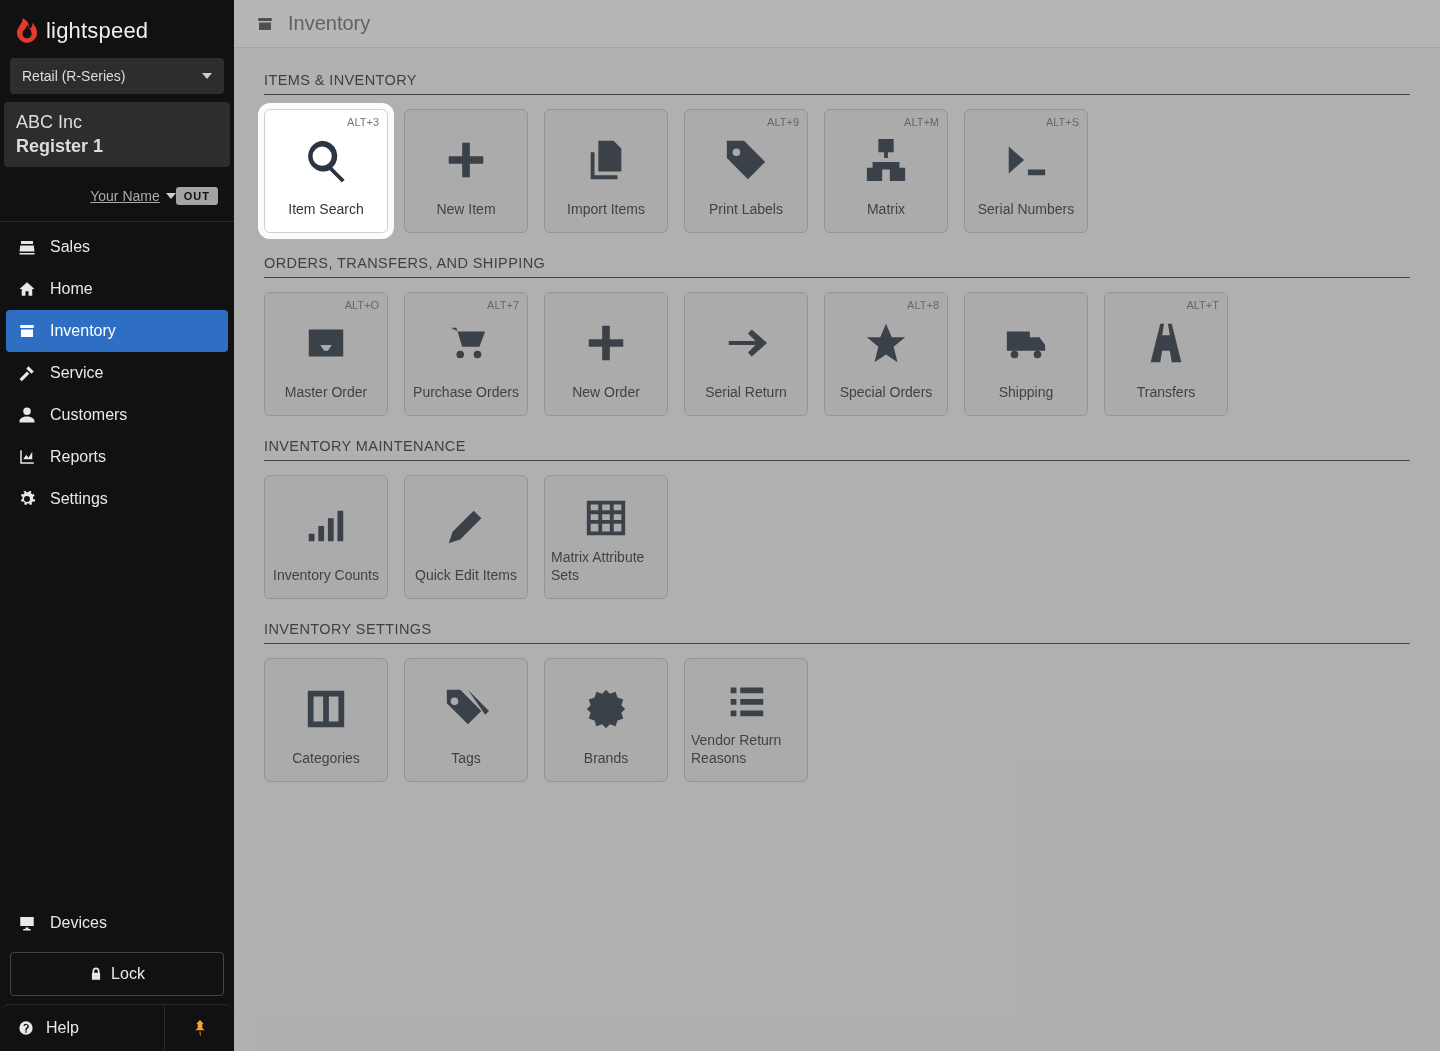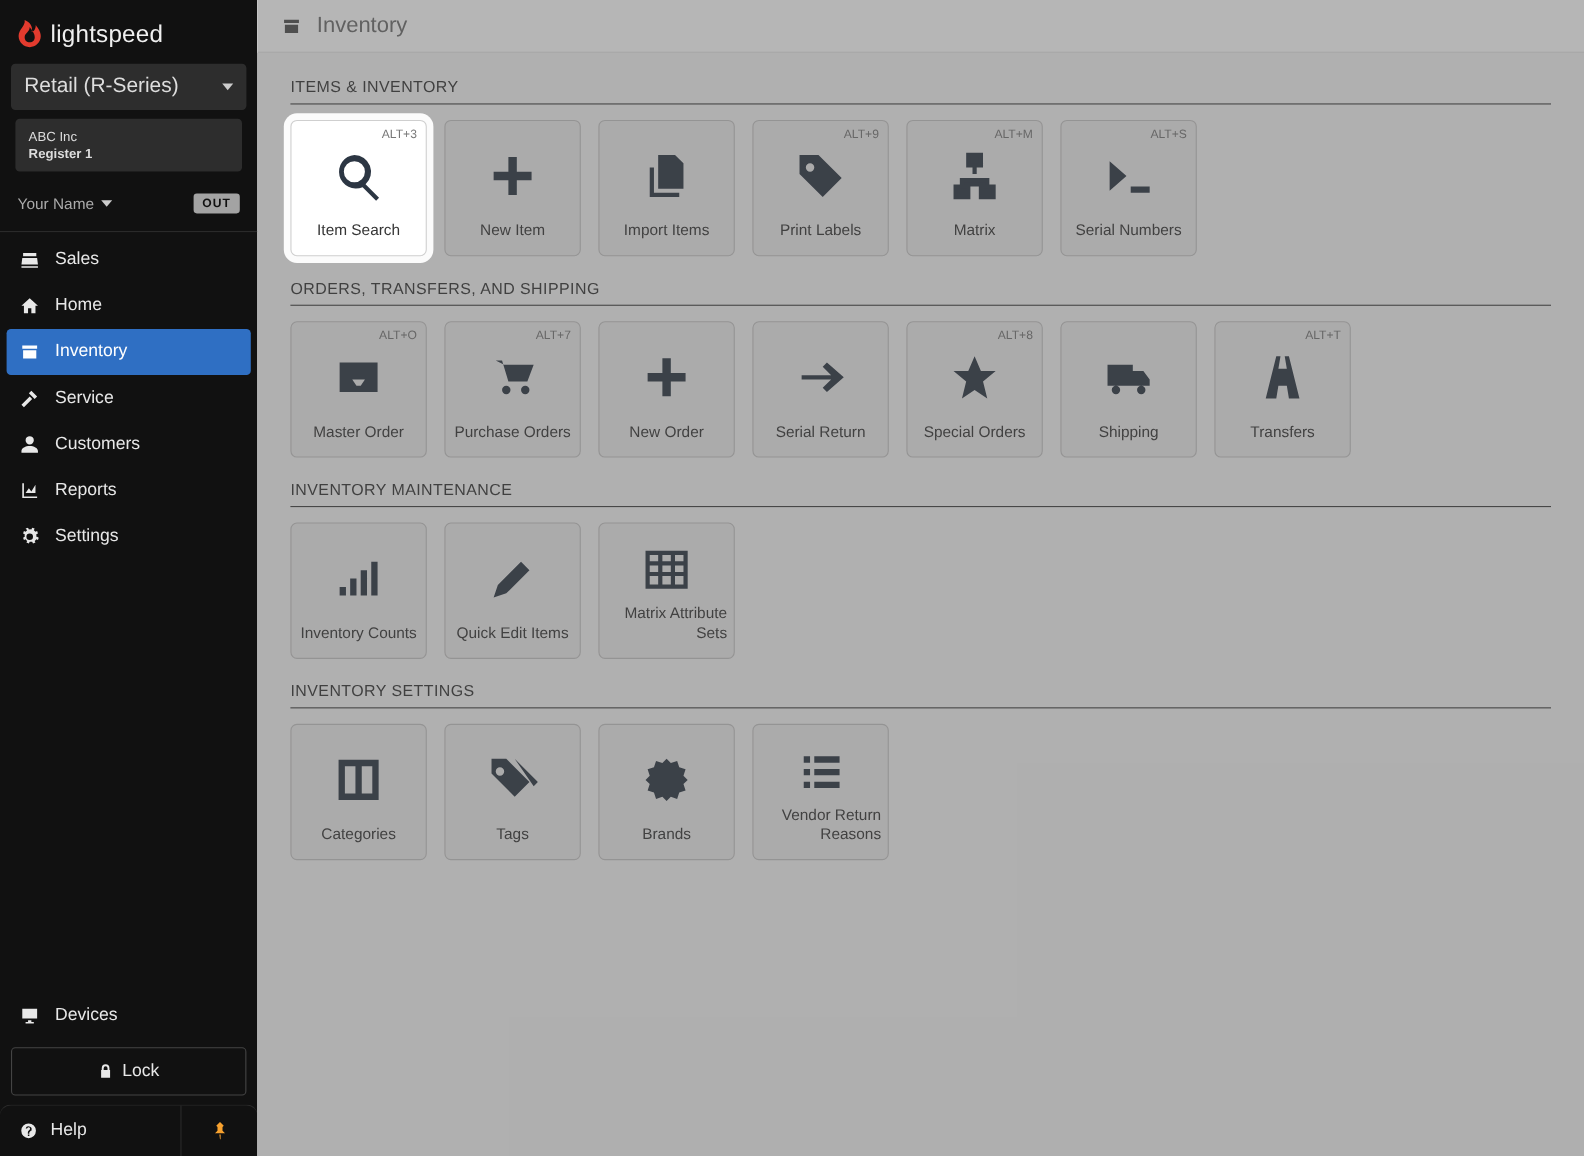--- a/index.html
+++ b/index.html
@@ -4,24 +4,24 @@
 <style>
   * { box-sizing: border-box; margin: 0; padding: 0; }
   html, body { height: 100%; font-family: -apple-system, BlinkMacSystemFont, "Segoe UI", Helvetica, Arial, sans-serif; }
   body { display: flex; width: 1440px; height: 1051px; overflow: hidden; background: #eee; }
 
   
   .sidebar { width: 234px; background: #111; color: #ccc; display: flex; flex-direction: column; }
   .logo-row { display:flex; align-items:center; gap:8px; padding: 18px 16px 14px; }
   .logo-row svg { flex-shrink:0; }
   .logo-text { font-size: 22px; font-weight: 400; color:#efefef; letter-spacing: 0.2px; }
-  .select-box { margin: 0 10px 8px; background:#2d2d2d; color:#ddd; padding: 10px 12px; border-radius:4px; display:flex; justify-content:space-between; align-items:center; font-size:19px; cursor:pointer; }
-  .store-box { margin: 0 14px 10px; background:#2d2d2d; color:#ddd; padding: 8px 12px; border-radius:4px; font-size:12px; line-height:1.35; }
+  .select-box { margin: 0 10px 8px; background:#2d2d2d; color:#ddd; padding: 10px 12px; border-radius:4px; display:flex; justify-content:space-between; align-items:center; font-size:14px; cursor:pointer; }
+  .store-box { margin: 0 4px 10px; background:#2d2d2d; color:#ddd; padding: 8px 12px; border-radius:4px; font-size:18px; line-height:1.35; }
   .store-box .reg { font-weight:700; }
-  .user-row { display:flex; align-items:center; justify-content:space-between; padding: 10px 16px 12px; color:#aaa; font-size:14px; }
+  .user-row { display:flex; align-items:center; justify-content:flex-end; padding: 10px 16px 12px; color:#aaa; font-size:14px;text-decoration:underline; }
   .user-left { display:flex; align-items:center; gap:6px; }
   .out-badge { background:#a3a3a3; color:#111; font-weight:700; font-size:11px; letter-spacing:1px; padding:3px 8px; border-radius:3px; }
   .nav-sep { height:1px; background:#2a2a2a; margin: 4px 0 0; }
   .nav { padding-top:4px; }
   .nav-item { display:flex; align-items:center; gap:14px; padding: 12px 18px; color:#e8e8e8; font-size:16px; cursor:pointer; }
   .nav-item.active { background:#2f6fc3; color:#fff; border-radius:4px; margin: 0 6px; padding-left:12px; }
   .nav-item svg { width:18px; height:18px; fill:#e8e8e8; flex-shrink:0; }
   .nav-item.active svg { fill:#fff; }
   .spacer { flex:1; }
   .lock-btn { margin: 8px 10px; border:1px solid #444; border-radius:4px; padding:12px; text-align:center; color:#e8e8e8; font-size:16px; cursor:pointer; display:flex; align-items:center; justify-content:center; gap:8px;}
@@ -41,21 +41,21 @@
   .card-row { display:flex; gap:16px; flex-wrap:wrap; }
   .card {
     width: 124px; height: 124px;
     background:#edecec;
     border:1px solid #c5c4c4;
     border-radius:6px;
     display:flex; flex-direction:column; align-items:center; justify-content:flex-end;
     padding:10px 6px 14px;
     position:relative;
     color:#363636;
-    text-align:right;
+    text-align:left;
     cursor:pointer;
   }
   .card.highlight {
     background:#fff;
     box-shadow: 0 0 0 6px rgba(255,255,255,0.95);
     border-color:#cfcfcf;
     z-index: 10;
   }
   .card .shortcut { position:absolute; top:6px; right:8px; font-size:11px; color:#777; }
   .card .icon-wrap { flex:1; display:flex; align-items:center; justify-content:center; }

